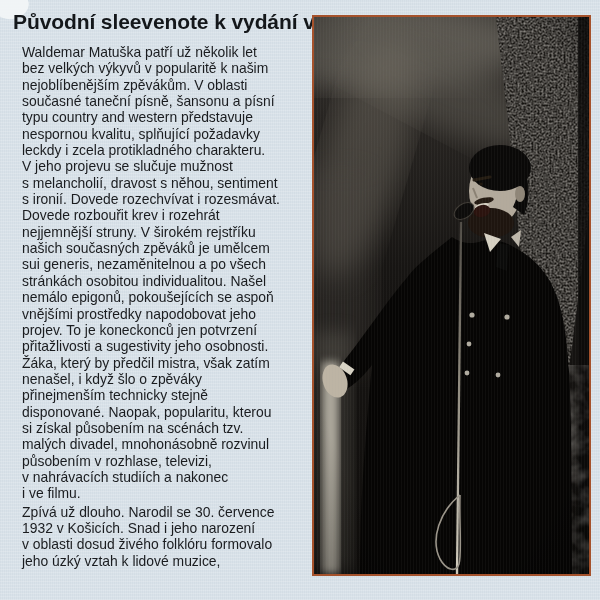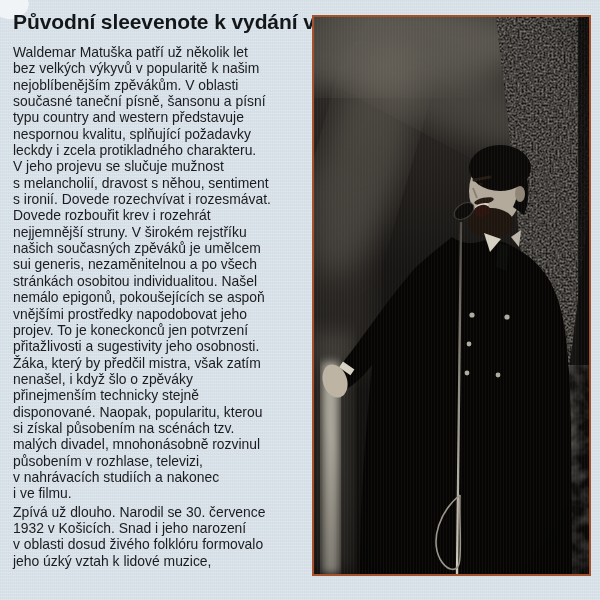--- a/index.html
+++ b/index.html
@@ -17,21 +17,21 @@
   }
   .page{position:absolute;inset:0;}
   .artifact{
     position:absolute;left:-5px;top:-7px;width:34px;height:26px;
     background:#f3f6f7;border-radius:50%;transform:rotate(-14deg);opacity:.9;z-index:1;
   }
   h1.title{
     position:absolute;left:13px;top:10px;z-index:2;margin:0;
     font-size:21px;font-weight:bold;color:#14171a;letter-spacing:-.1px;
   }
-  .text-col{position:absolute;left:13px;top:44px;width:300px;z-index:2;}
+  .text-col{position:absolute;left:22px;top:44px;width:300px;z-index:2;}
   .text-col p{
     margin:0;white-space:pre-line;
     font-size:13.9px;line-height:16.35px;color:#1a1c1f;
   }
   .text-col p + p{margin-top:2px;}
   figure.photo{
     position:absolute;left:312px;top:15px;width:279px;height:561px;margin:0;
     box-sizing:border-box;border:2px solid #a5522c;background:#171513;z-index:2;
   }
   figure.photo svg{display:block;width:100%;height:100%;}

